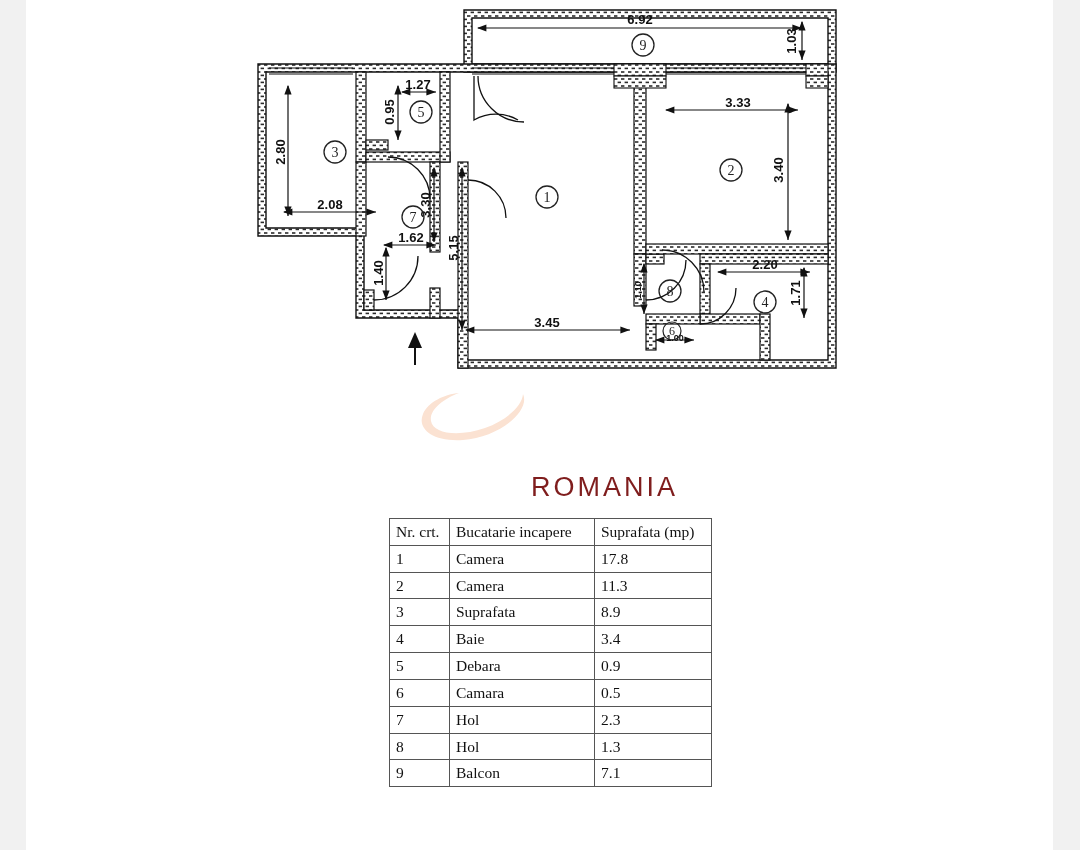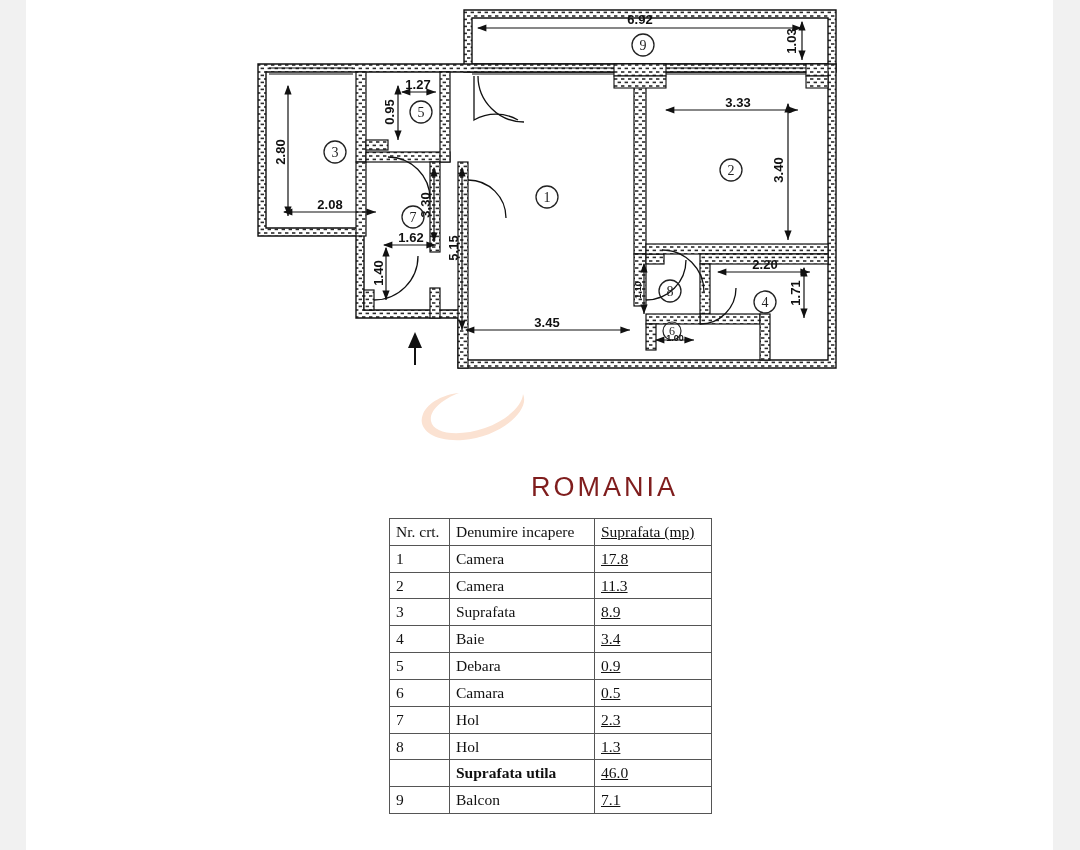--- a/index.html
+++ b/index.html
@@ -38,21 +38,21 @@
   }
   table td, table th{
     border:1px solid #555;
     padding:4px 6px;
     text-align:left;
     font-weight:normal;
     line-height:1.15;
   }
   .c-nr{width:47px;}
   .c-name{width:132px;}
-  .c-area{width:104px;text-decoration:underline;}
+  .c-area{width:104px;}
   tr.total td{font-weight:bold;}
   tr.total td.c-area{font-weight:normal;}
 </style>
 </head>
 <body>
 
 <div id="page">
 
   <div id="plan">
     <svg width="1027" height="380" viewBox="0 0 1027 380" xmlns="http://www.w3.org/2000/svg">
@@ -219,21 +219,21 @@
       <path d="M104,4 C112,22 78,48 44,50 C12,52 -2,38 4,24 C9,12 26,4 40,3 C24,9 10,20 12,31 C14,44 40,47 66,38 C88,30 103,16 104,4 Z" fill="#fbe2d2"></path>
     </svg>
     <div id="wm-text">ROMANIA</div>
   </div>
 
   <div id="tbl-wrap">
     <table>
       <thead>
         <tr>
           <th class="c-nr">Nr. crt.</th>
-          <th class="c-name">Denumire incapere</th>
+          <th class="c-name">Bucatarie incapere</th>
           <th class="c-area">Suprafata (mp)</th>
         </tr>
       </thead>
       <tbody id="tbody">
           <tr>
             <td class="c-nr">1</td>
             <td class="c-name">Camera</td>
             <td class="c-area">17.8</td>
           </tr>
           <tr>
@@ -264,25 +264,20 @@
           <tr>
             <td class="c-nr">7</td>
             <td class="c-name">Hol</td>
             <td class="c-area">2.3</td>
           </tr>
           <tr>
             <td class="c-nr">8</td>
             <td class="c-name">Hol</td>
             <td class="c-area">1.3</td>
           </tr>
-          <tr class="total">
-            <td class="c-nr">&nbsp;</td>
-            <td class="c-name">Suprafata utila</td>
-            <td class="c-area">46.0</td>
-          </tr>
           <tr>
             <td class="c-nr">9</td>
             <td class="c-name">Balcon</td>
             <td class="c-area">7.1</td>
           </tr>
         </tbody>
     </table>
   </div>
 
 </div>

